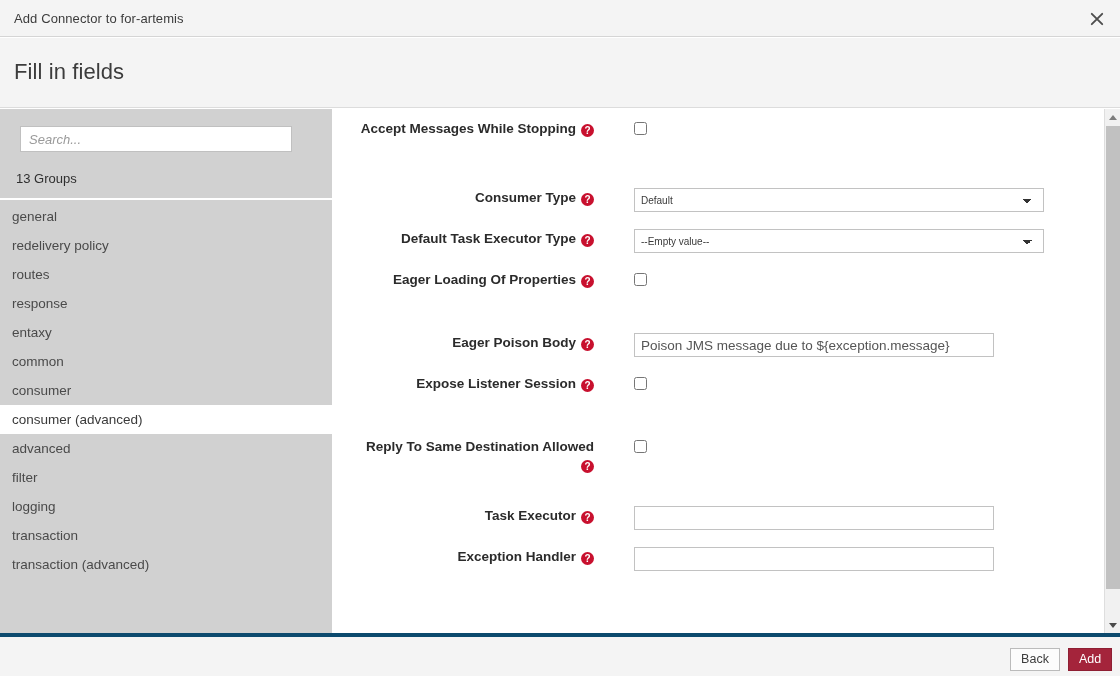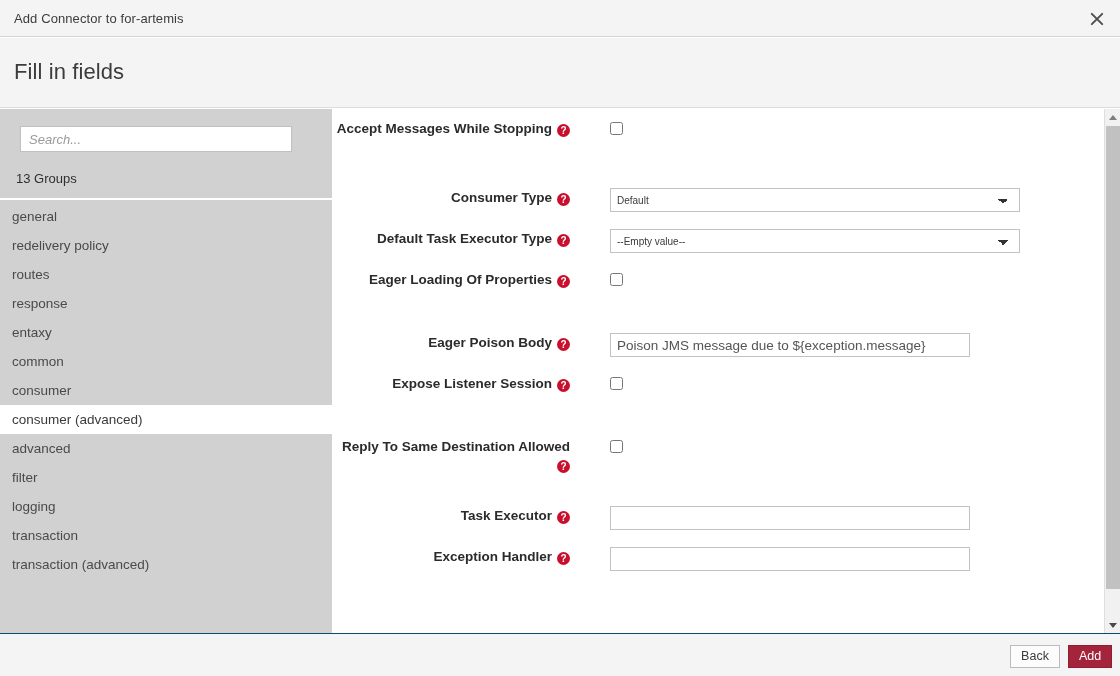--- a/index.html
+++ b/index.html
@@ -150,20 +150,21 @@
   }
   .label-cell {
     width: 238px;
     text-align: right;
     padding-right: 0;
     font-size: 13.5px;
     font-weight: bold;
     color: #2b2b2b;
     line-height: 18px;
     padding-top: 5px;
+    margin-left: 24px;
   }
   .label-text { }
   .help-icon {
     display: inline-block;
     width: 13px; height: 13px;
     border-radius: 50%;
     background: #c8102e;
     color: #ffffff;
     font-size: 10px;
     font-weight: bold;
@@ -256,21 +257,21 @@
     background: #c1c1c1;
     cursor: pointer;
   }
 
   
   .footer {
     position: absolute;
     left: 0; top: 633px;
     width: 1120px; height: 43px;
     background: #f4f4f4;
-    border-top: 1px solid #0c4a6e;
+    border-top: 4px solid #0c4a6e;
   }
   .btn-back {
     position: absolute;
     right: 60px; top: 11px;
     width: 50px; height: 23px;
     background: #fcfcfc;
     border: 1px solid #bbbbbb;
     font-family: "Liberation Sans", sans-serif;
     font-size: 12.5px;
     color: #3c3c3c;

